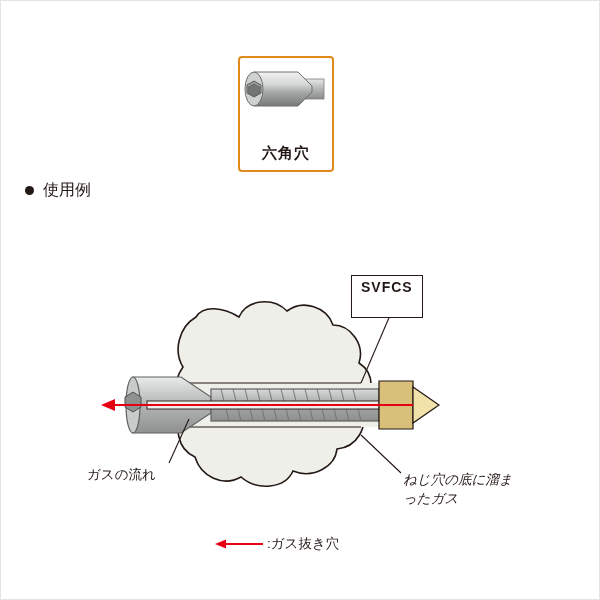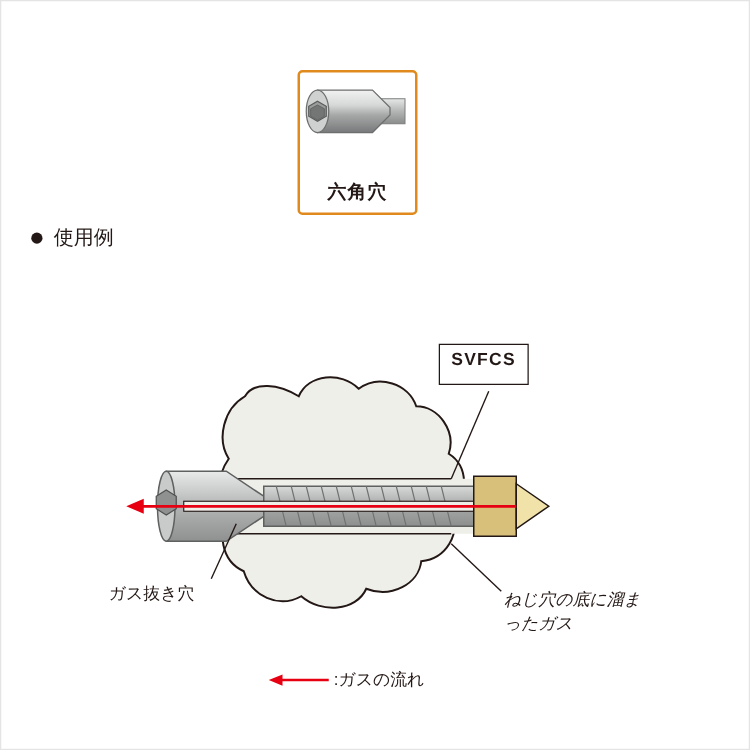--- a/index.html
+++ b/index.html
@@ -88,21 +88,21 @@
     width: 480px;
     height: 320px;
   }
   .figure svg {
     display: block;
   }
   .svfcs-box {
     position: absolute;
     left: 290px;
     top: 16px;
-    padding: 3px 9px 12px 9px;
+    padding: 3px 9px 22px 9px;
     border: 1px solid #231815;
     font-size: 14px;
     font-weight: bold;
     letter-spacing: 1px;
     background: #ffffff;
     color: #231815;
   }
   .lbl {
     position: absolute;
     font-size: 13.5px;
@@ -240,25 +240,25 @@
       </g>
       <polygon points="40,146 54,140 54,152" fill="#e60012"></polygon>
 
       <line x1="330" y1="54" x2="300" y2="124" stroke="#231815" stroke-width="1.1"></line>
       <line x1="108" y1="204" x2="128" y2="160" stroke="#231815" stroke-width="1.1"></line>
       <line x1="340" y1="214" x2="300" y2="176" stroke="#231815" stroke-width="1.1"></line>
     </svg>
 
     <div class="svfcs-box">SVFCS</div>
 
-    <div class="lbl lbl-gas-hole">ガス抜き穴</div>
+    <div class="lbl lbl-gas-hole">ガスの流れ</div>
     <div class="lbl lbl-bottom-gas">ねじ穴の底に溜まったガス</div>
 
     <div class="legend">
       <svg class="legend-arrow" viewBox="0 0 52 12">
         <line x1="10" y1="6" x2="50" y2="6" stroke="#e60012" stroke-width="2"></line>
         <polygon points="2,6 13,1.5 13,10.5" fill="#e60012"></polygon>
       </svg>
-      <span>:ガスの流れ</span>
+      <span>:ガス抜き穴</span>
     </div>
   </div>
 
 </div>
 
 </body></html>

